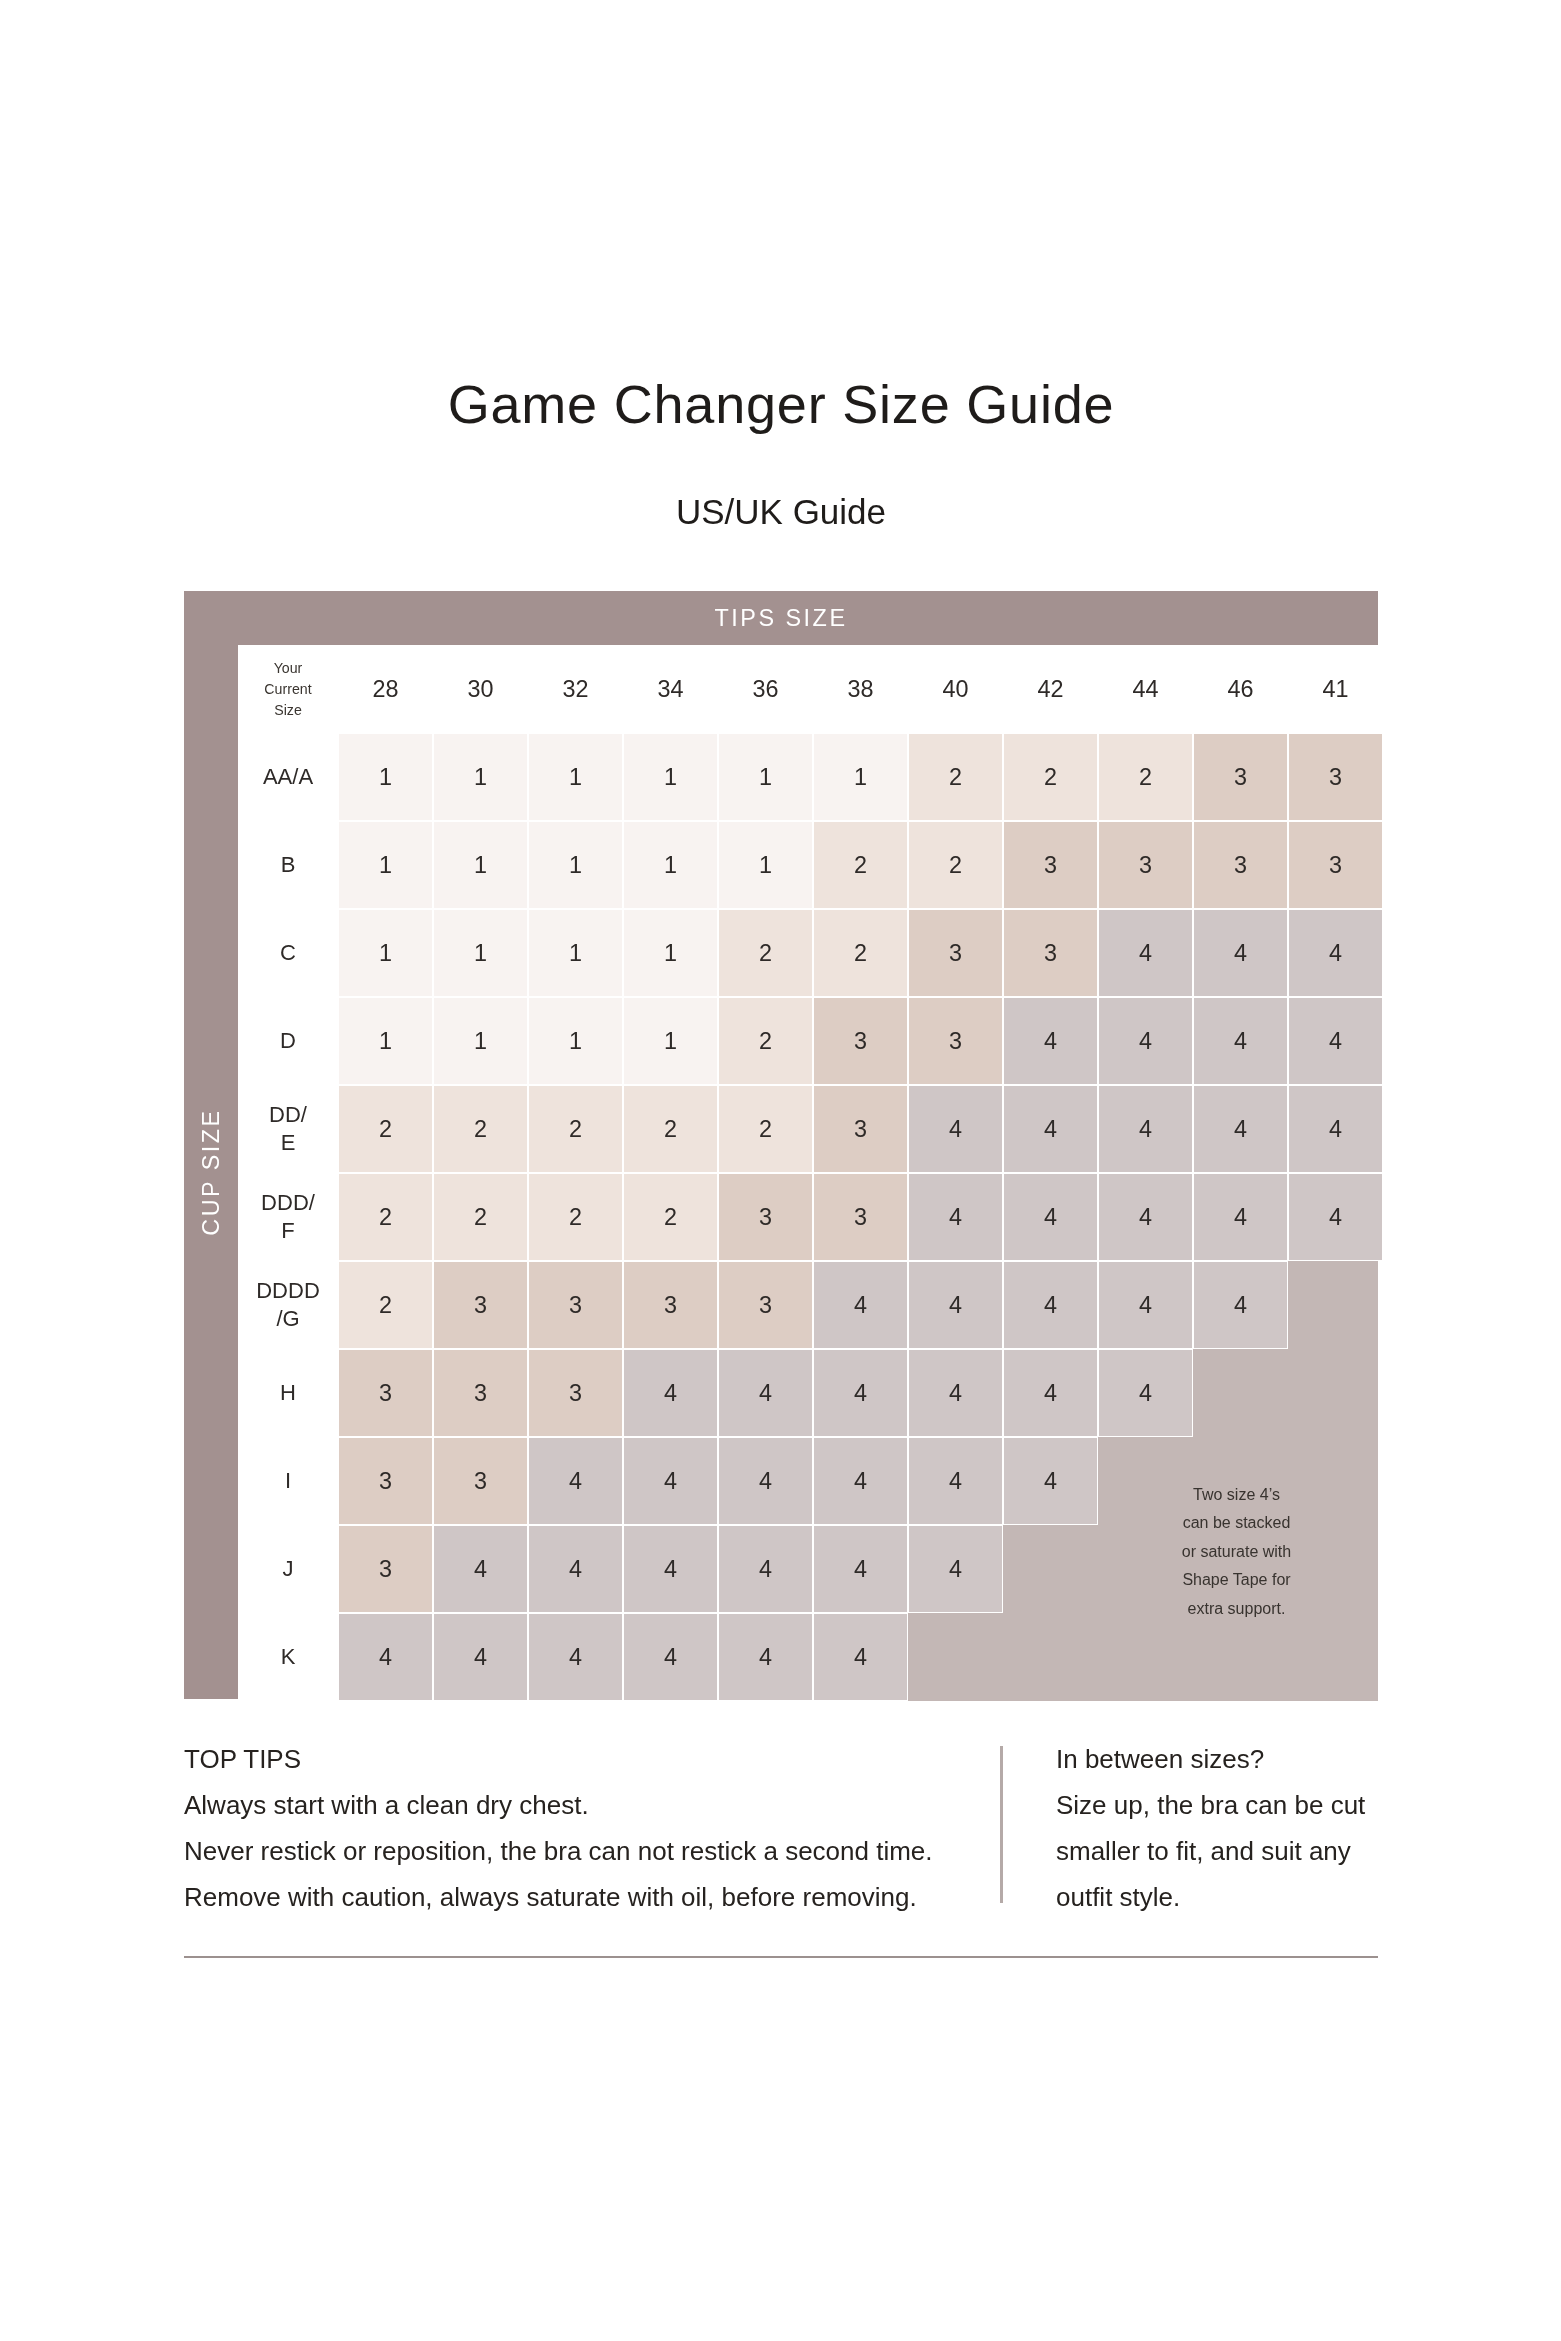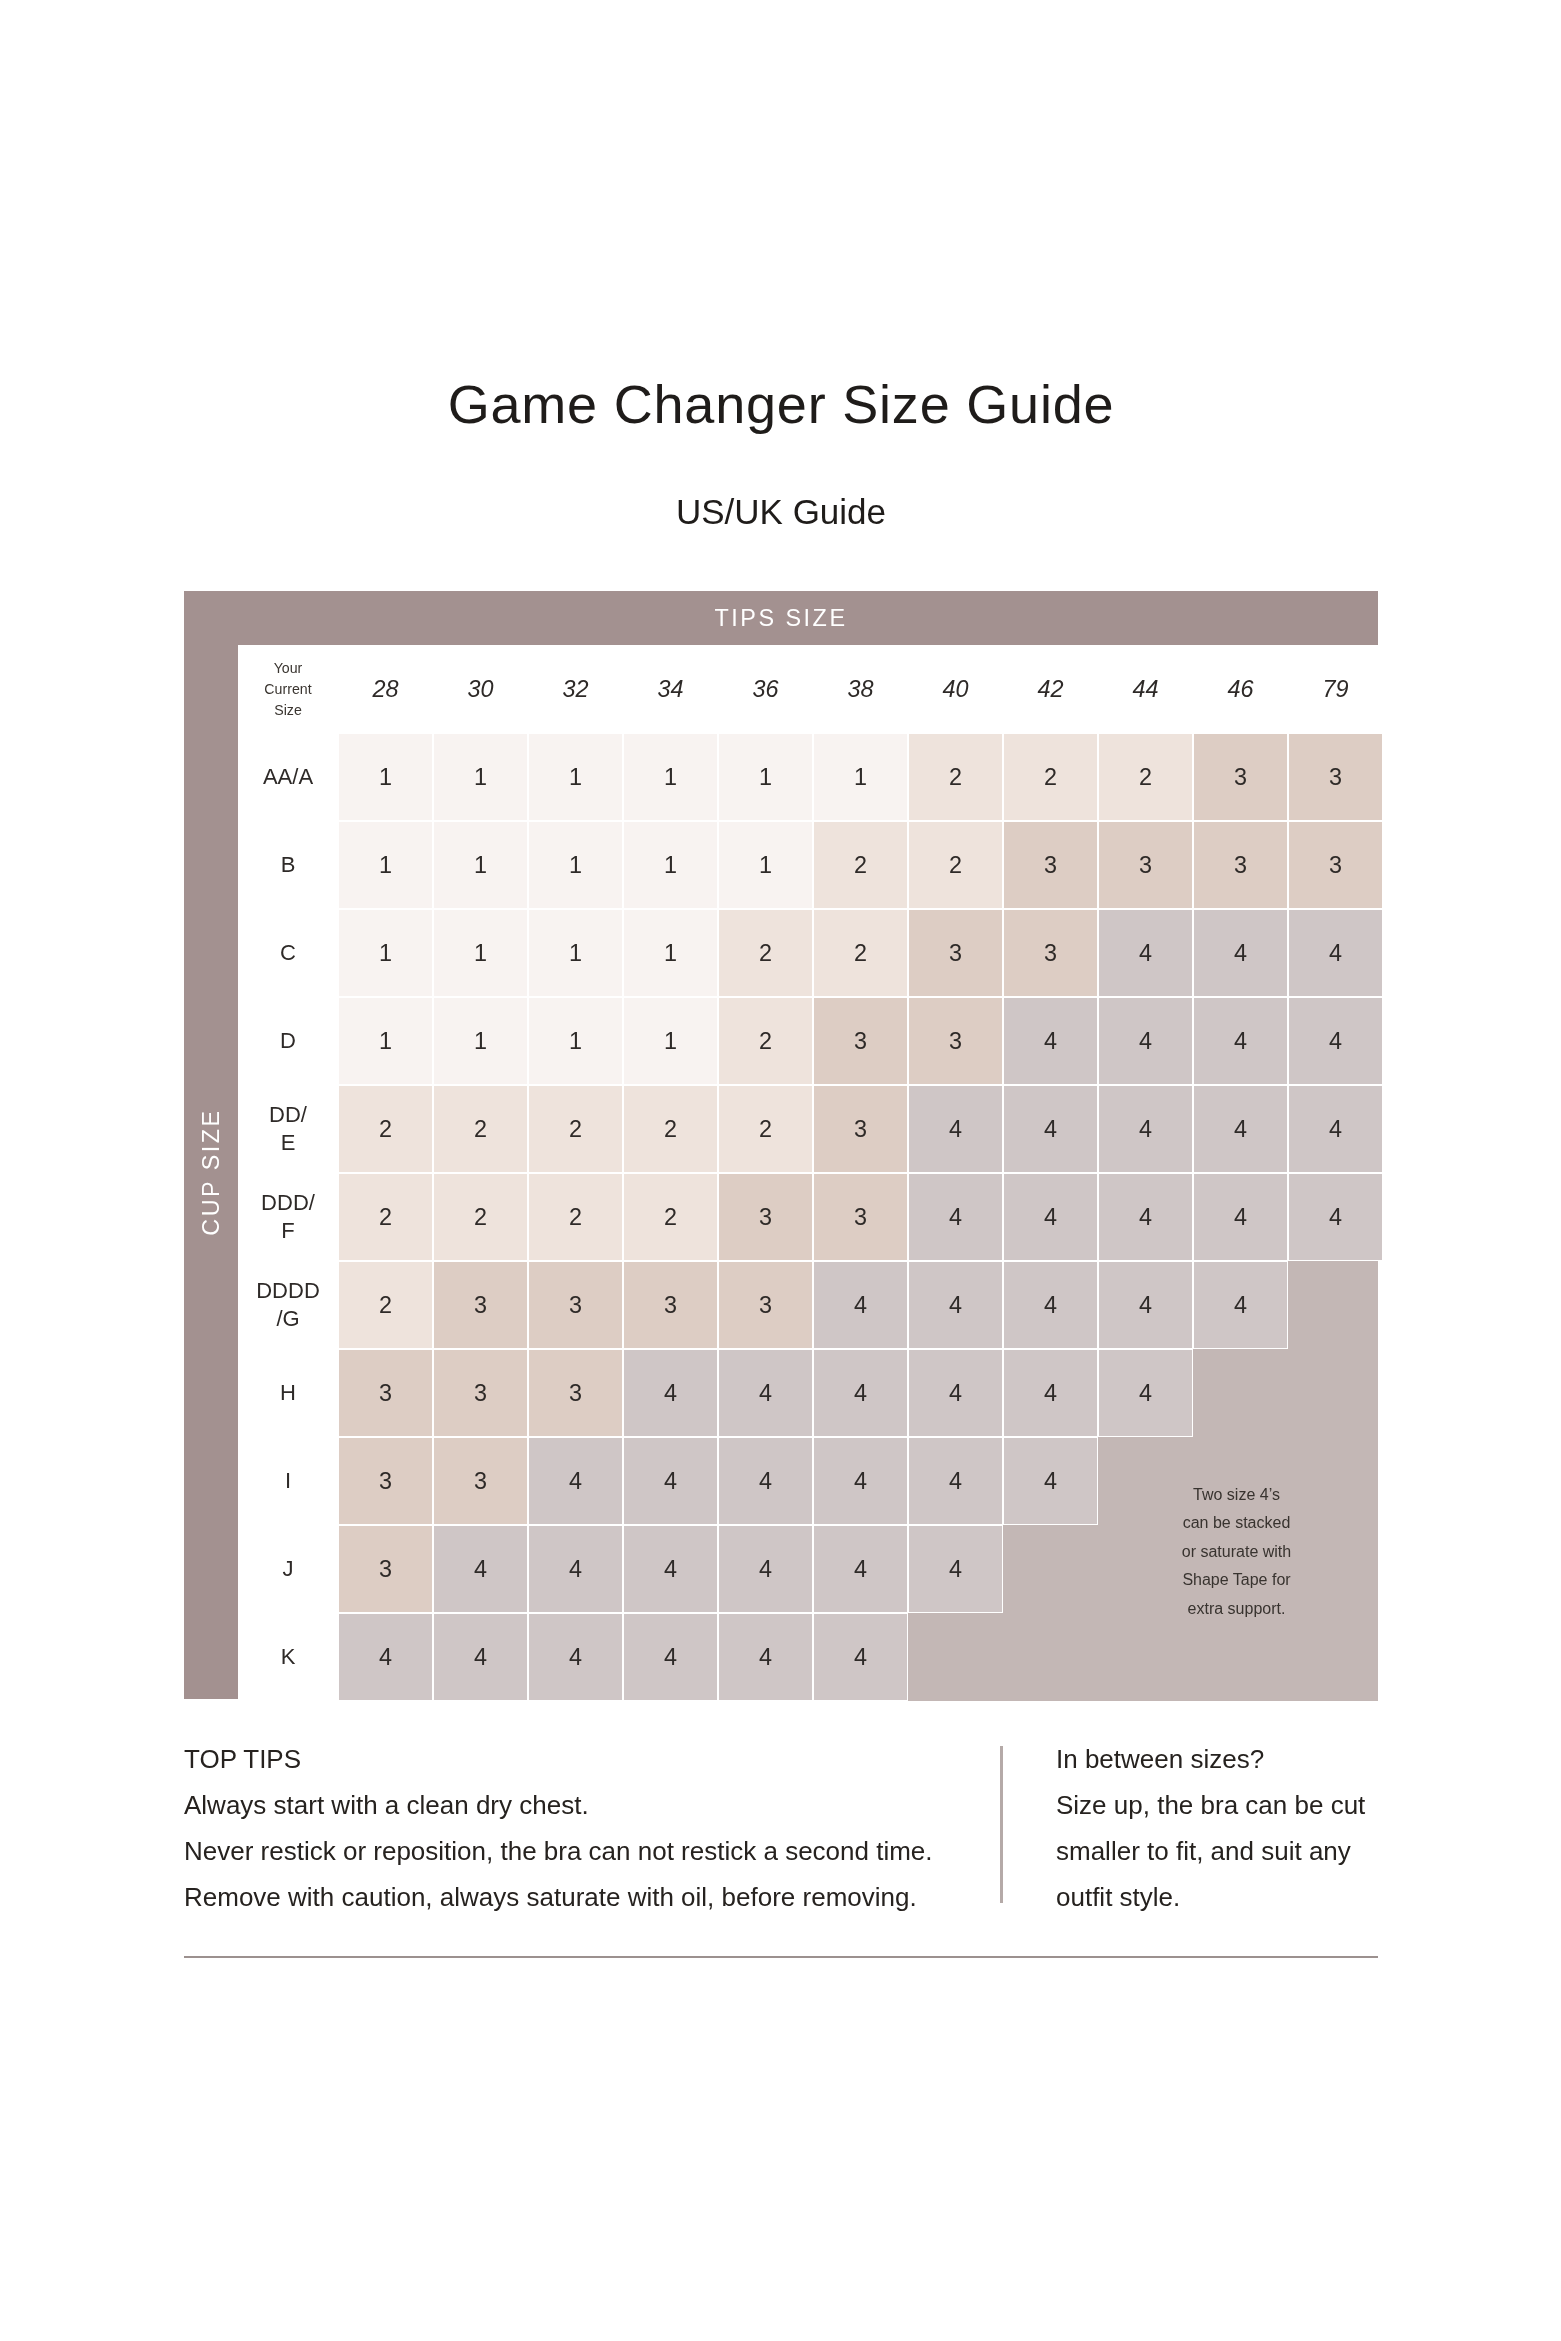--- a/index.html
+++ b/index.html
@@ -38,21 +38,21 @@
   .grid-row { display:flex; height:88px; }
   .label-cell {
     width:100px; flex:0 0 100px; background:#ffffff;
     display:flex; flex-direction:column; align-items:center; justify-content:center;
     font-size:22px; line-height:28px; color:#2e2a28;
   }
   .corner-cell { font-size:14.2px; line-height:21px; color:#3a3530; }
   .col-head {
     width:95px; flex:0 0 95px;
     display:flex; align-items:center; justify-content:center;
-    font-size:23.4px; color:#2e2a28; background:#ffffff;font-style:italic;
+    font-size:23.4px; color:#2e2a28; background:#ffffff;
   }
   .cell {
     width:95px; flex:0 0 95px;
     display:flex; align-items:center; justify-content:center;
     font-size:23.4px; color:#2e2a28;
     border:0.8px solid #ffffff;
   }
   .cell.empty { border:none; flex:1 1 auto; width:auto; }
   .stacking-note {
     position:absolute; left:927px; top:890px; width:251px;
@@ -97,21 +97,21 @@
           <div class="col-head">28</div>
           <div class="col-head">30</div>
           <div class="col-head">32</div>
           <div class="col-head">34</div>
           <div class="col-head">36</div>
           <div class="col-head">38</div>
           <div class="col-head">40</div>
           <div class="col-head">42</div>
           <div class="col-head">44</div>
           <div class="col-head">46</div>
-          <div class="col-head">79</div>
+          <div class="col-head">41</div>
         </div>
         <div class="grid-row">
           <div class="label-cell">
             <div>AA/A</div>
           </div>
           <div class="cell" style="background: rgb(248, 243, 241); border-color: rgb(255, 255, 255);">1</div>
           <div class="cell" style="background: rgb(248, 243, 241); border-color: rgb(255, 255, 255);">1</div>
           <div class="cell" style="background: rgb(248, 243, 241); border-color: rgb(255, 255, 255);">1</div>
           <div class="cell" style="background: rgb(248, 243, 241); border-color: rgb(255, 255, 255);">1</div>
           <div class="cell" style="background: rgb(248, 243, 241); border-color: rgb(255, 255, 255);">1</div>

